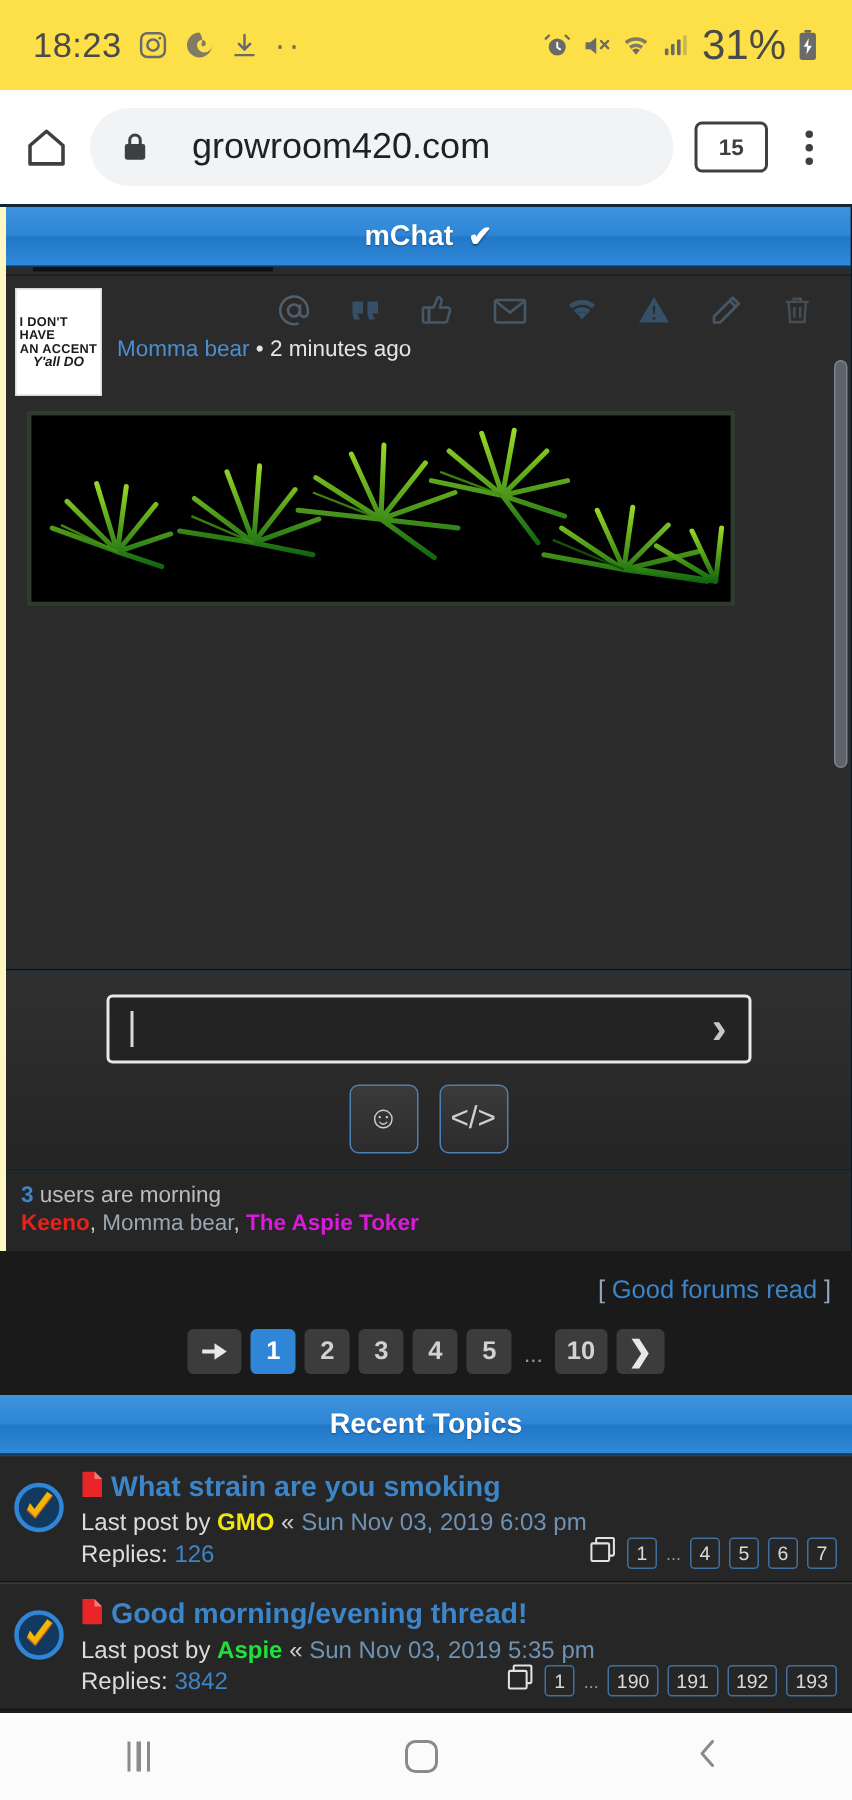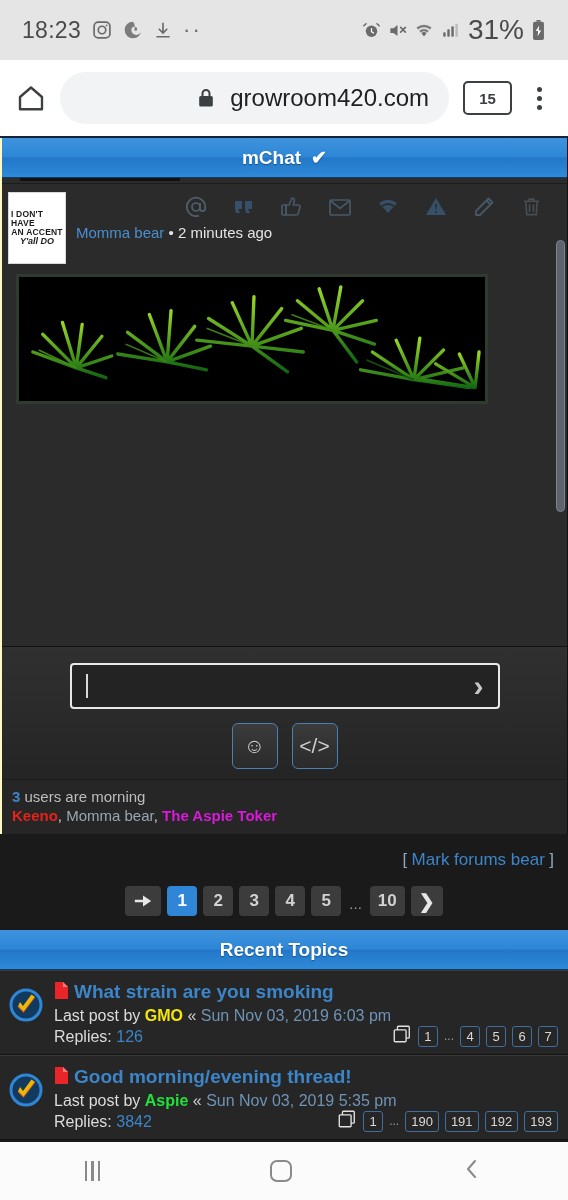--- a/index.html
+++ b/index.html
@@ -6,40 +6,40 @@
   html, body {
     width: 568px; height: 1200px;
     background: #1a1a1a;
     font-family: "Liberation Sans", sans-serif;
     overflow: hidden;
   }
   .phone { width: 568px; height: 1200px; position: relative; display: flex; flex-direction: column; }
 
   
   .statusbar {
-    height: 60px; background: #e5e5e5; color: #5a5a5a;
+    height: 60px; background: #fde047; color: #5a5a5a;
     display: flex; align-items: center; padding: 0 22px;
     flex: 0 0 60px;
   }
   .status-time { font-size: 23px; color: #4a4a4a; letter-spacing: .3px; }
   .status-left { display: flex; align-items: center; gap: 11px; }
   .status-right { margin-left: auto; display: flex; align-items: center; gap: 7px; }
   .sicon { display: inline-flex; align-items: center; justify-content: center; }
   .status-pct { font-size: 28px; color: #4a4a4a; margin-left: 2px; }
   .dots-icon { font-size: 22px; letter-spacing: 2px; color: #6a6a6a; line-height: 8px; }
 
   
   .browserbar {
     height: 78px; background: #fff; display: flex; align-items: center;
     padding: 0 16px; gap: 14px; flex: 0 0 78px;
     border-bottom: 2px solid #12253a;
   }
   .omnibox {
     flex: 1; height: 52px; background: #f1f3f4; border-radius: 26px;
-    display: flex; align-items: center; padding: 0 20px; gap: 14px; justify-content: flex-end;
+    display: flex; align-items: center; padding: 0 20px; gap: 28px;
   }
   .omnibox-url { font-size: 24px; color: #202124; }
   .tabcount {
     width: 49px; height: 34px; border: 2.5px solid #3c4043; border-radius: 5px;
     display: flex; align-items: center; justify-content: center;
     font-size: 15px; font-weight: bold; color: #3c4043;
   }
   .kebab { width: 26px; display: flex; flex-direction: column; align-items: center; gap: 4px; }
   .kebab i { width: 5px; height: 5px; border-radius: 50%; background: #3c4043; display: block; }
 
@@ -49,21 +49,21 @@
   .panel-header {
     height: 40px;
     background: linear-gradient(to bottom, #3f93dd 0%, #2d86d6 48%, #2277c8 52%, #2f8ad8 100%);
     display: flex; align-items: center; justify-content: center; gap: 10px;
     color: #fff; font-size: 19px; font-weight: bold;
     border-bottom: 1px solid #0e3a63;
     text-shadow: 0 1px 1px rgba(0,0,0,.35);
   }
   .check-glyph { font-size: 19px; color: #fff; }
 
-  .mchat { background: #0369a1; border-left: 2px solid #fef9c3; border-right: 1px solid #111; }
+  .mchat { background: #0369a1; border-left: 4px solid #fef9c3; border-right: 1px solid #111; }
   .mchat-sub { height: 6px; background: #2b2b2b; border-bottom: 1px solid #1d1d1d; position: relative; }
   .mchat-sub::before { content:""; position:absolute; left:18px; top:0; width:160px; height:3px; background:#111; }
 
   .chat-body { height: 462px; position: relative; background: #2b2b2b; overflow: hidden; }
 
   .msg-row { display: flex; padding: 8px 0 0 0; position: relative; }
   .avatar {
     width: 58px; height: 72px; margin-left: 6px; background: #fff;
     border: 1px solid #d8d8d8; flex: 0 0 58px;
     display: flex; flex-direction: column; align-items: center; justify-content: center;
@@ -407,21 +407,21 @@
         <div class="chatters-line2">
           <span class="cu-red">Keeno</span><span class="cu-comma">,</span>
           <span class="cu-grey">Momma bear</span><span class="cu-comma">,</span>
           <span class="cu-magenta">The Aspie Toker</span>
         </div>
       </div>
     </div>
 
     <div class="markread-row">
       <span class="bracket">[</span>
-      <span class="markread">Mark forums bear</span>
+      <span class="markread">Good forums read</span>
       <span class="bracket">]</span>
     </div>
 
     <div class="pager">
       <div class="pg arrow">
         <svg width="20" height="16" viewBox="0 0 22 16" fill="#e8e8e8">
           <path d="M2 9.5h9v4.5L20 8 11 2v4.5H2z"></path>
         </svg>
       </div>
       <div class="pg active">

